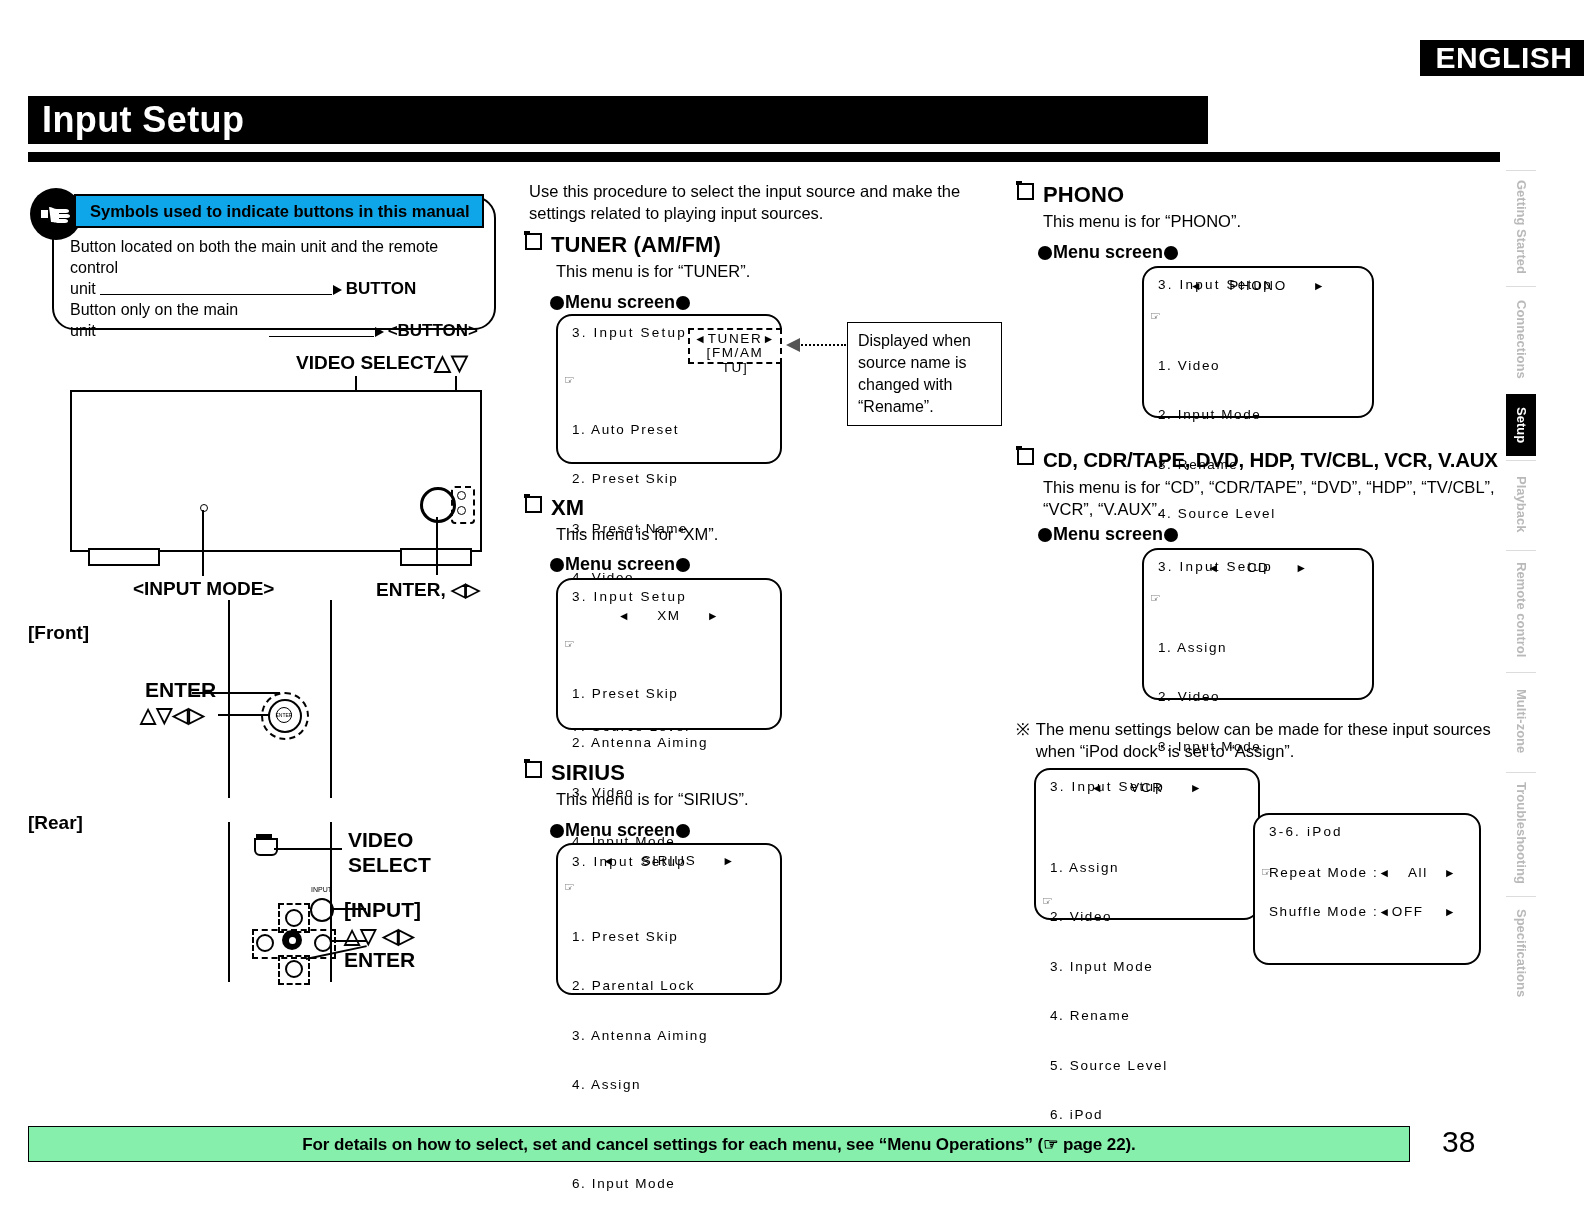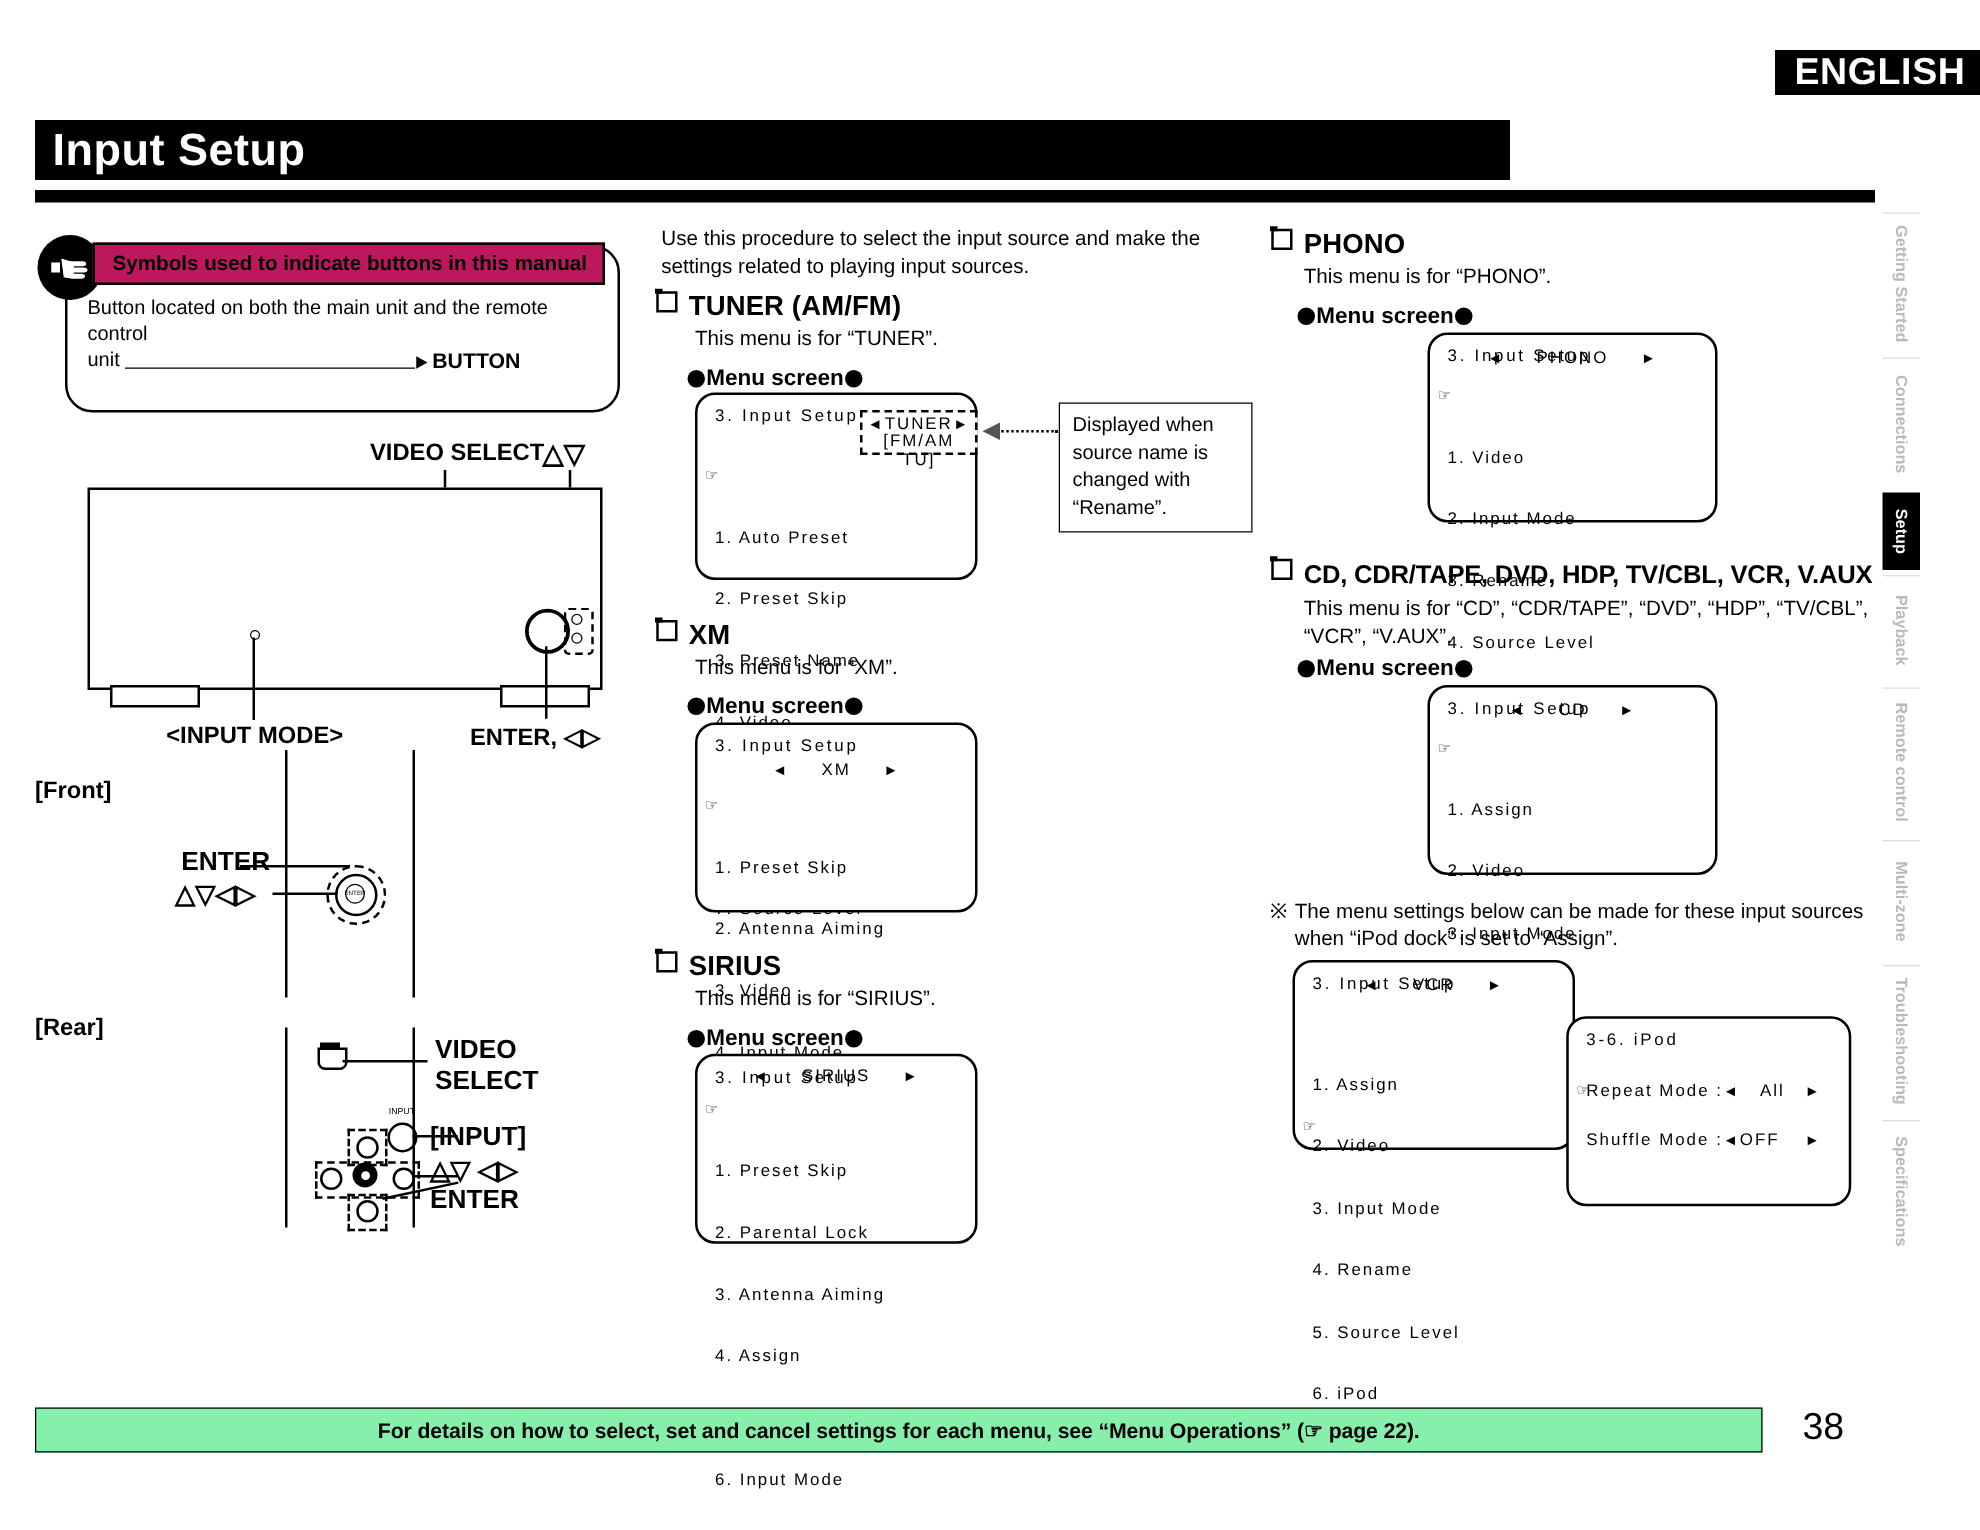--- a/index.html
+++ b/index.html
@@ -43,21 +43,21 @@
     border:2px solid #000;border-radius:22px;background:#fff;
   }
   #symbols-shadow{
     left:58px;top:204px;width:440px;height:130px;background:#000;border-radius:22px;z-index:-1;
   }
   #symbols-hand{
     left:30px;top:188px;width:52px;height:52px;border-radius:50%;
     background:#000;display:flex;align-items:center;justify-content:center;
   }
   #symbols-title{
-    left:74px;top:194px;height:26px;border:2px solid #000;background:#be185d;
+    left:74px;top:194px;height:26px;border:2px solid #000;background:#0ea5e9;
     padding:2px 12px 2px 14px;font-weight:bold;font-size:16.5px;
     display:flex;align-items:center;
   }
   .sym-row{font-size:16px;line-height:21px;}
   .sym-bold{font-weight:bold;font-size:17px;}
   .leader{display:inline-block;height:1px;background:#000;vertical-align:middle;margin:0 1px 4px 4px;}
   .arrowhead{
     display:inline-block;width:0;height:0;vertical-align:middle;margin:0 4px 4px 0;
     border-left:9px solid #000;border-top:5px solid transparent;border-bottom:5px solid transparent;
   }
@@ -153,20 +153,26 @@
 <div class="abs" id="symbols-box">
   <div style="position:absolute;left:16px;top:38px;width:408px;">
     <div class="sym-row">
       <span>Button located on both the main unit and the remote control</span>
     </div>
     <div class="sym-row" style="display:flex;align-items:flex-end;">
       <span>unit</span>
       <span class="leader" style="width:232px;"></span>
       <span class="arrowhead"></span>
       <span class="sym-bold">BUTTON</span>
+    </div>
+    <div class="sym-row" style="display:flex;align-items:flex-end;">
+      <span>Button only on the main unit</span>
+      <span class="leader" style="width:106px;"></span>
+      <span class="arrowhead"></span>
+      <span class="sym-bold">&lt;BUTTON&gt;</span>
     </div>
   </div>
 </div>
 <div class="abs" id="symbols-hand">
   <svg width="34" height="26" viewBox="0 0 34 26" aria-hidden="true">
     <path fill="#fff" d="M2 9h7v8H2zM10 6c3 0 5 2 8 2h9c2 0 3 1 3 2s-1 2-3 2h-7v1h8c2 0 3 1 3 2s-1 2-3 2h-8v1h6c2 0 3 1 3 2s-1 2-3 2h-6c-4 0-5-1-8-1z"></path>
   </svg>
 </div>
 <div class="abs" id="symbols-title">
   <span>Symbols used to indicate buttons in this manual</span>

